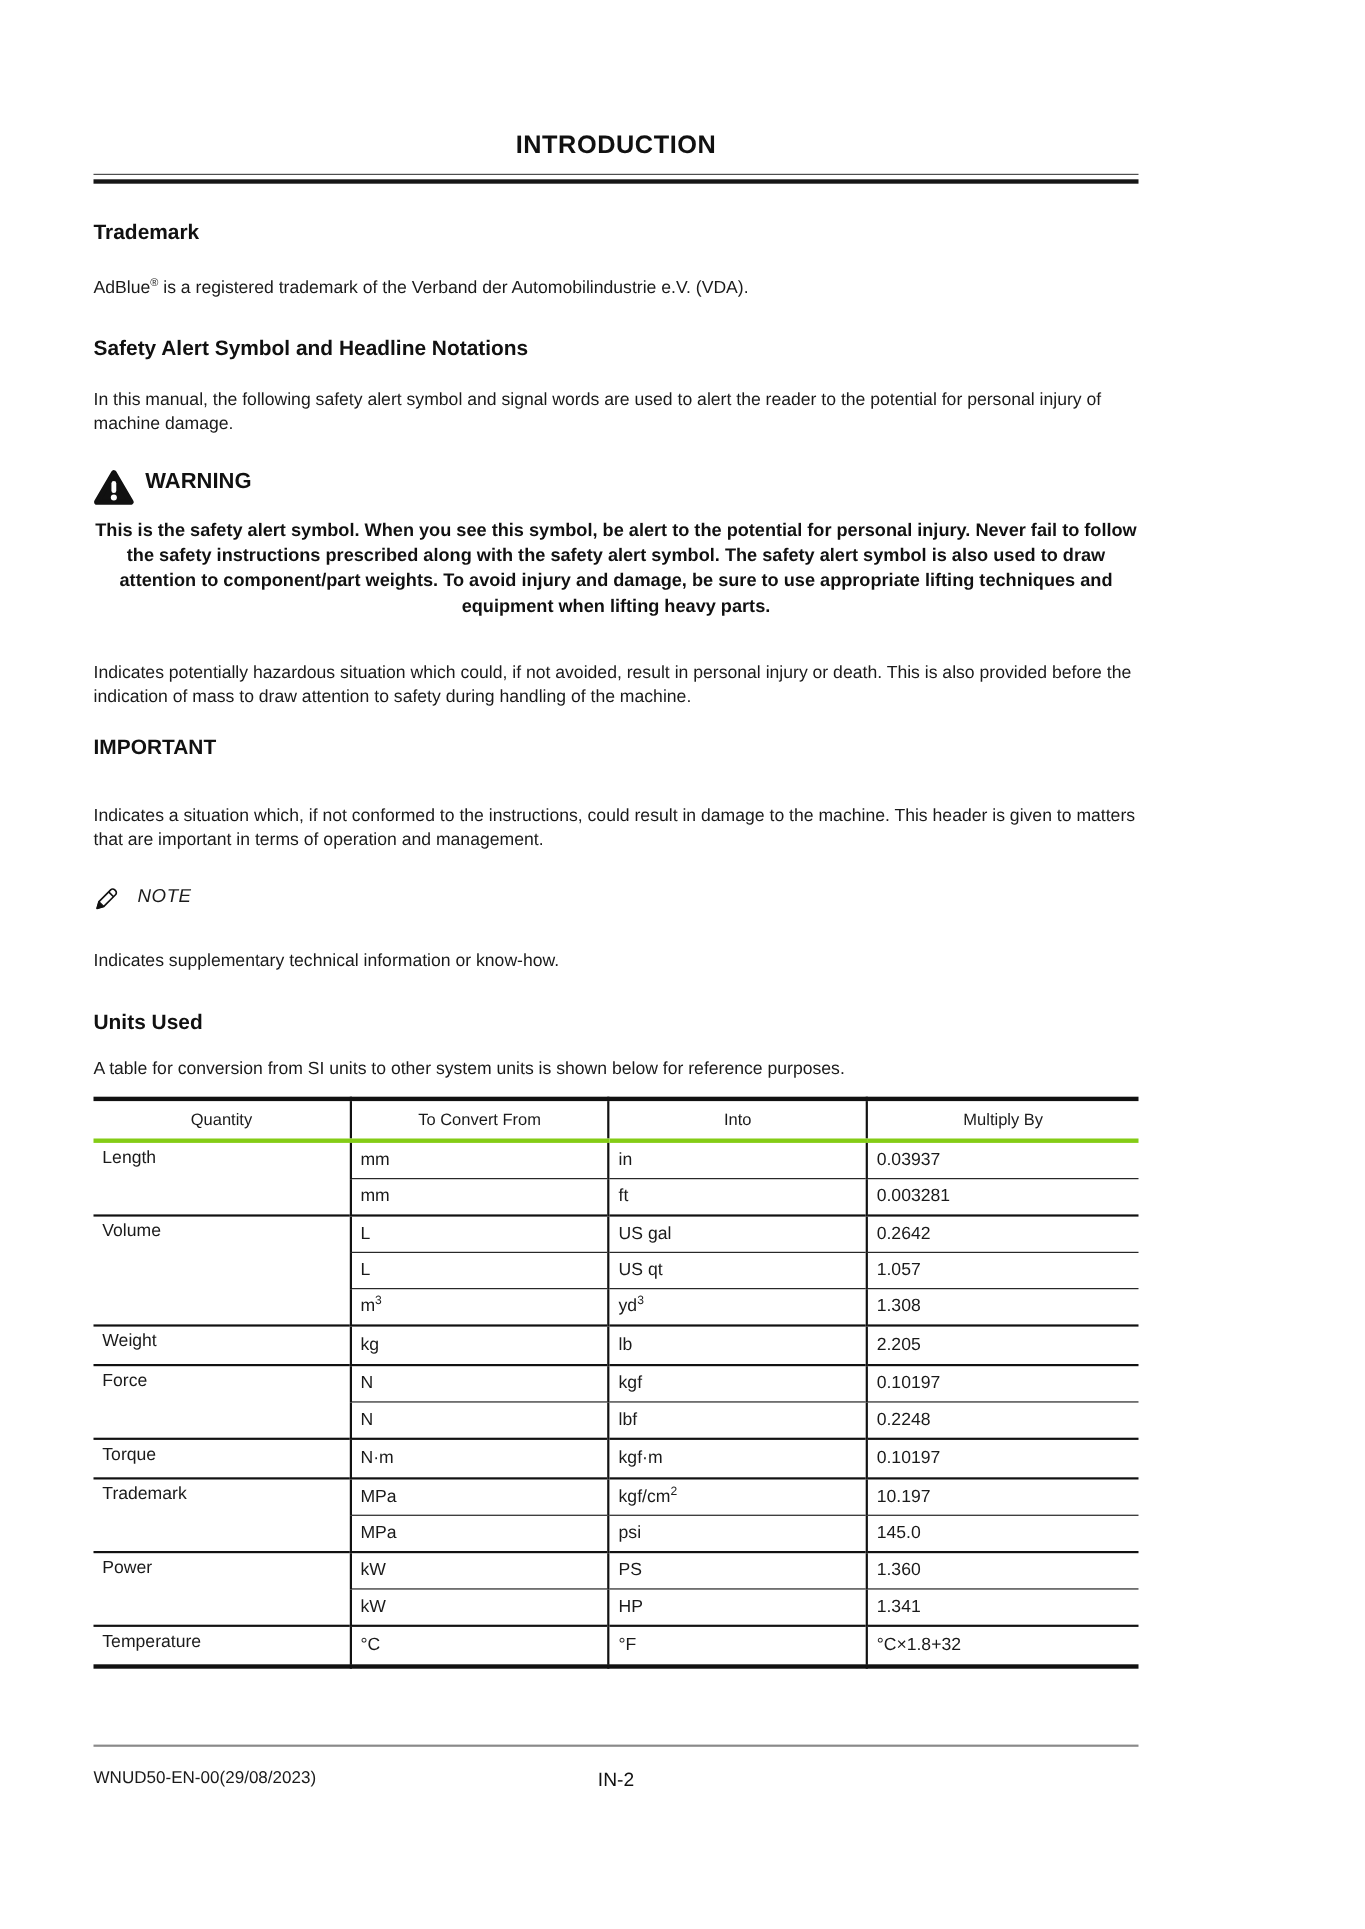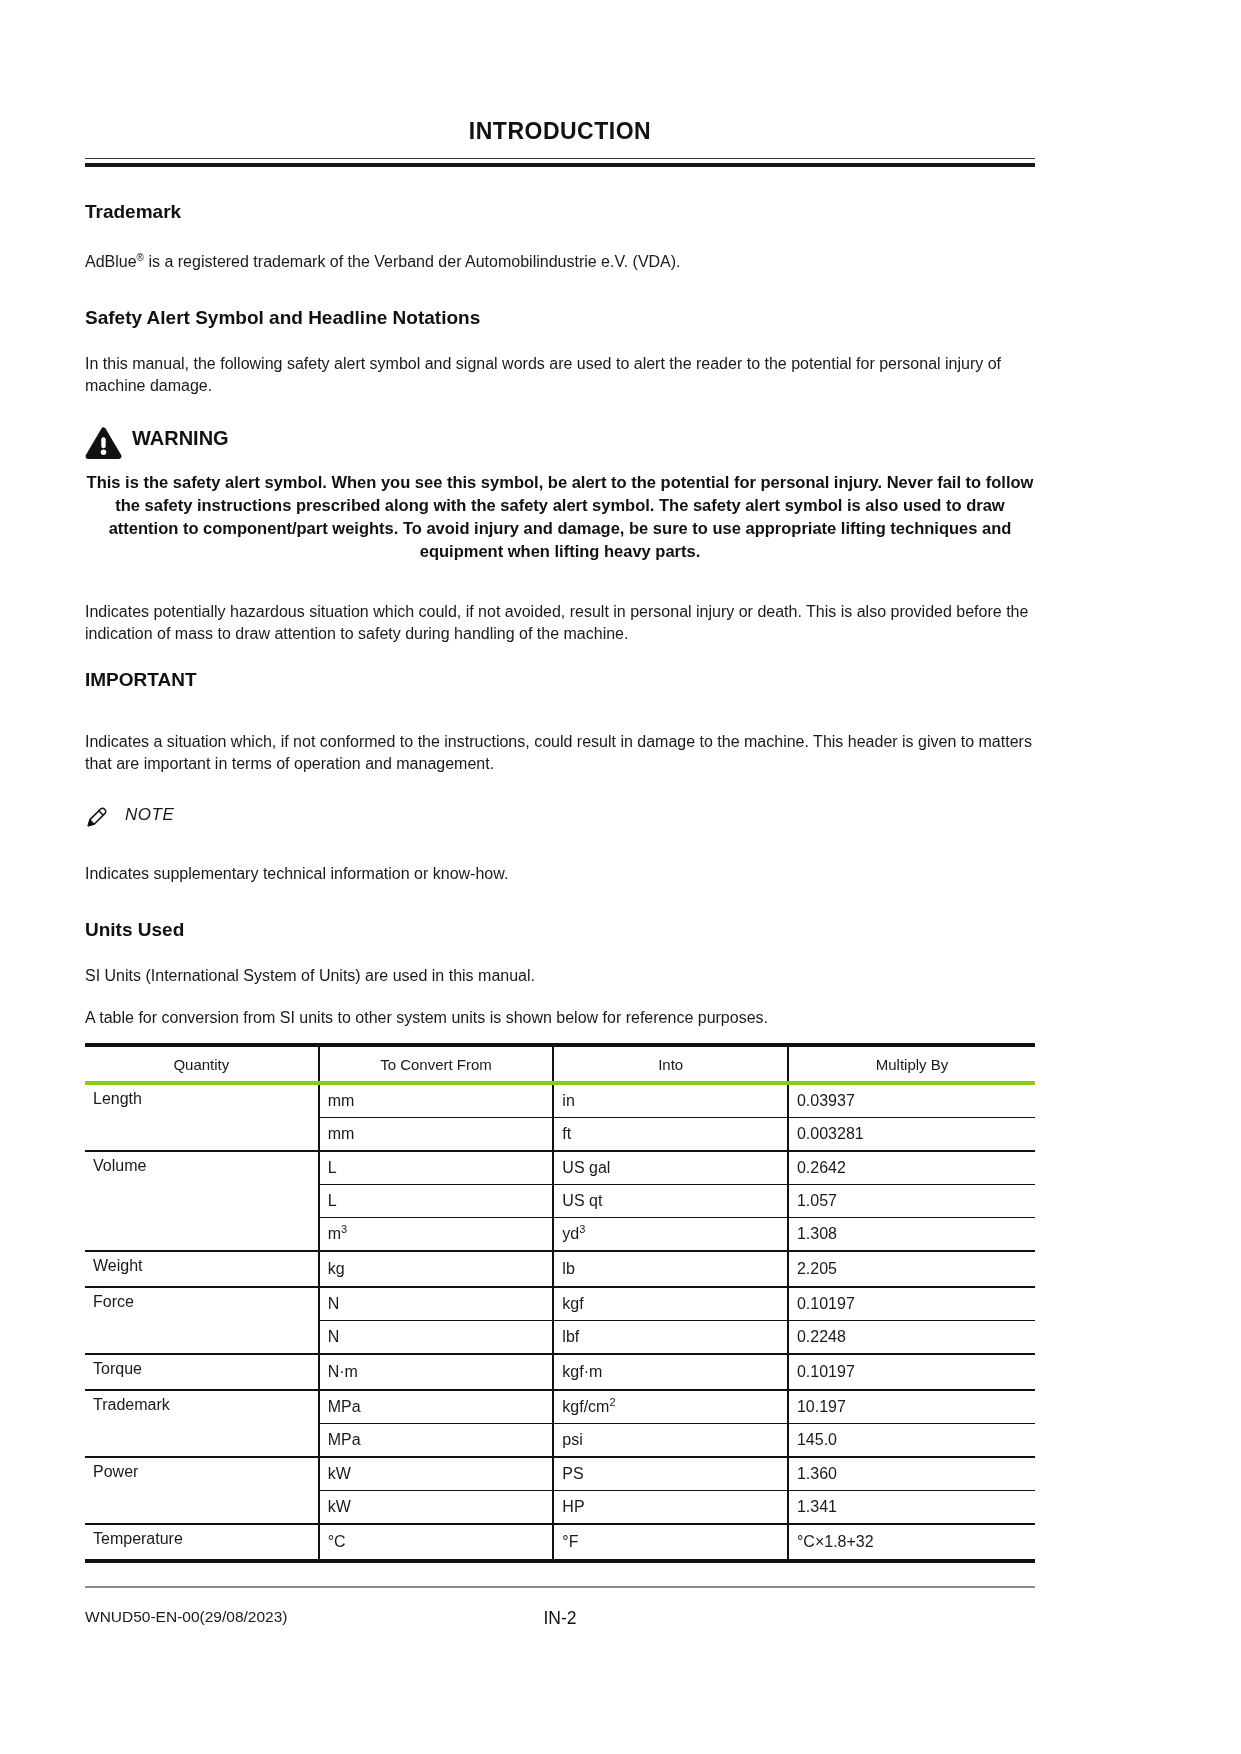--- a/index.html
+++ b/index.html
@@ -93,21 +93,20 @@
         <path d="M3.2 20.8 L5 14.6 L15.6 4 a2.6 2.6 0 0 1 3.7 0 l0.7 0.7 a2.6 2.6 0 0 1 0 3.7 L9.4 19 Z" fill="#fff" stroke="#111" stroke-width="1.5" stroke-linejoin="round"></path>
         <path d="M13.8 5.8 l4.4 4.4" stroke="#111" stroke-width="1.5"></path>
         <path d="M3.2 20.8 L5 14.6 L9.4 19 Z" fill="#111" stroke="#111" stroke-width="1" stroke-linejoin="round"></path>
       </svg>
     </span>
     <span class="note-label">NOTE</span>
   </div>
   <p class="body" style="margin-top:34px;">Indicates supplementary technical information or know-how.</p>
 
   <h2 class="sect">Units Used</h2>
-  <p class="body">SI Units (International System of Units) are used in this manual.</p>
   <p class="body" style="margin-top:20px;">A table for conversion from SI units to other system units is shown below for reference purposes.</p>
 
   <table class="conv">
     <colgroup>
       <col style="width:24.6%">
         <col style="width:24.7%">
         <col style="width:24.7%">
         <col style="width:26%">
     </colgroup>
     <thead>

